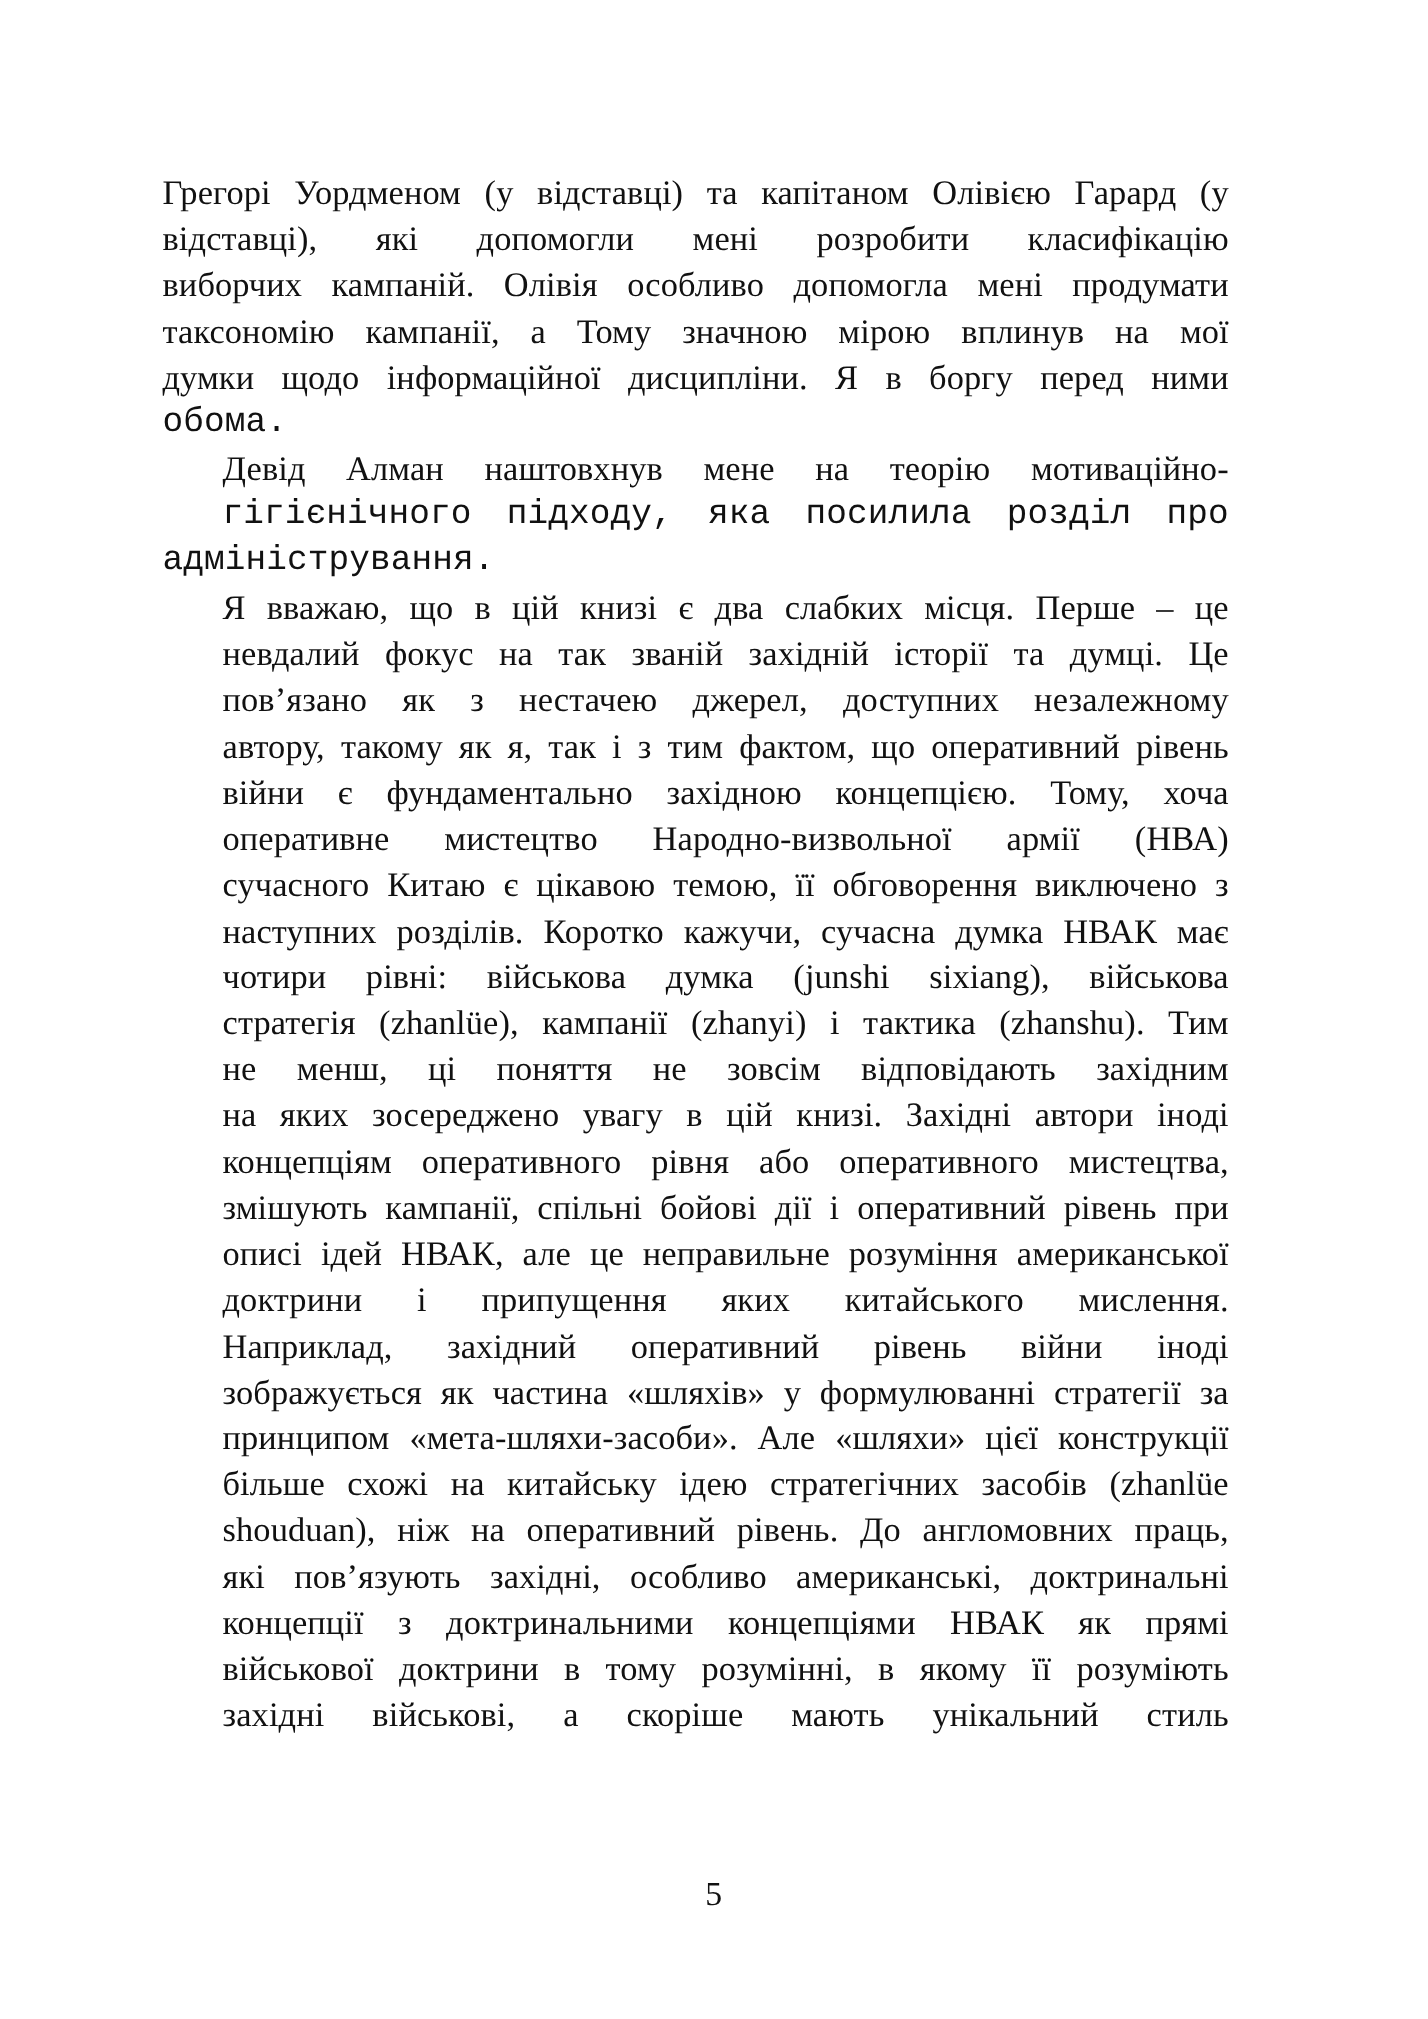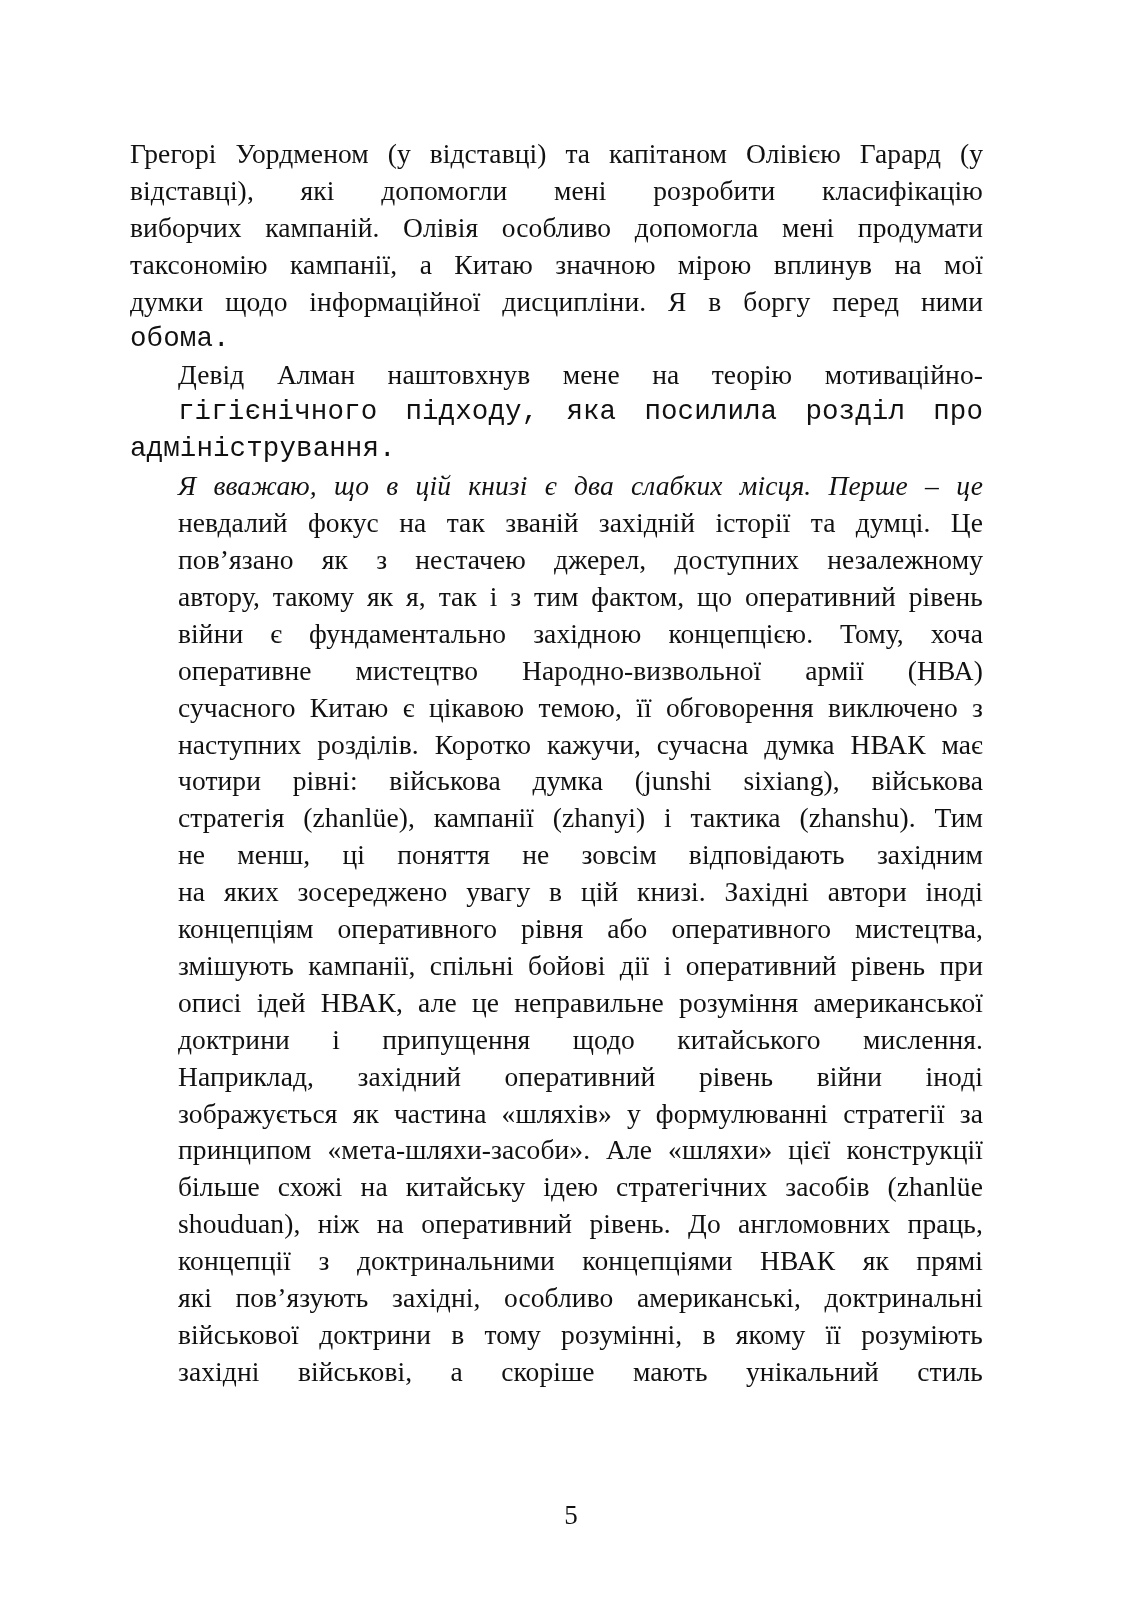--- a/index.html
+++ b/index.html
@@ -43,50 +43,50 @@
 </style>
 </head>
 <body>
 
 <div class="page">
   <div class="text-block" id="text-block">
       <div class="para">
         <span class="line">Грегорі Уордменом (у відставці) та капітаном Олівією Гарард (у</span>
         <span class="line">відставці), які допомогли мені розробити класифікацію</span>
         <span class="line">виборчих кампаній. Олівія особливо допомогла мені продумати</span>
-        <span class="line">таксономію кампанії, а Китаю значною мірою вплинув на мої</span>
+        <span class="line">таксономію кампанії, а Тому значною мірою вплинув на мої</span>
         <span class="line">думки щодо інформаційної дисципліни. Я в боргу перед ними</span>
         <span class="line last">обома.</span>
       </div>
       <div class="para indent">
         <span class="line" style="text-indent: 48px;">Девід Алман наштовхнув мене на теорію мотиваційно-</span>
         <span class="line last">гігієнічного підходу, яка посилила розділ про адміністрування.</span>
       </div>
       <div class="para indent">
-        <span class="line" style="text-indent: 48px; font-style: italic;">Я вважаю, що в цій книзі є два слабких місця. Перше – це</span>
+        <span class="line" style="text-indent: 48px;">Я вважаю, що в цій книзі є два слабких місця. Перше – це</span>
         <span class="line">невдалий фокус на так званій західній історії та думці. Це</span>
         <span class="line">пов’язано як з нестачею джерел, доступних незалежному</span>
         <span class="line">автору, такому як я, так і з тим фактом, що оперативний рівень</span>
         <span class="line">війни є фундаментально західною концепцією. Тому, хоча</span>
         <span class="line">оперативне мистецтво Народно-визвольної армії (НВА)</span>
         <span class="line">сучасного Китаю є цікавою темою, її обговорення виключено з</span>
         <span class="line">наступних розділів. Коротко кажучи, сучасна думка НВАК має</span>
         <span class="line">чотири рівні: військова думка (junshi sixiang), військова</span>
         <span class="line">стратегія (zhanlüe), кампанії (zhanyi) і тактика (zhanshu). Тим</span>
         <span class="line">не менш, ці поняття не зовсім відповідають західним</span>
         <span class="line">на яких зосереджено увагу в цій книзі. Західні автори іноді</span>
         <span class="line">концепціям оперативного рівня або оперативного мистецтва,</span>
         <span class="line">змішують кампанії, спільні бойові дії і оперативний рівень при</span>
         <span class="line">описі ідей НВАК, але це неправильне розуміння американської</span>
-        <span class="line">доктрини і припущення щодо китайського мислення.</span>
+        <span class="line">доктрини і припущення яких китайського мислення.</span>
         <span class="line">Наприклад, західний оперативний рівень війни іноді</span>
         <span class="line">зображується як частина «шляхів» у формулюванні стратегії за</span>
         <span class="line">принципом «мета-шляхи-засоби». Але «шляхи» цієї конструкції</span>
         <span class="line">більше схожі на китайську ідею стратегічних засобів (zhanlüe</span>
         <span class="line">shouduan), ніж на оперативний рівень. До англомовних праць,</span>
+        <span class="line">які пов’язують західні, особливо американські, доктринальні</span>
         <span class="line">концепції з доктринальними концепціями НВАК як прямі</span>
-        <span class="line">які пов’язують західні, особливо американські, доктринальні</span>
         <span class="line">військової доктрини в тому розумінні, в якому її розуміють</span>
         <span class="line">західні військові, а скоріше мають унікальний стиль</span>
       </div>
     </div>
   <div class="page-number">5</div>
 </div>
 
 </body></html>

